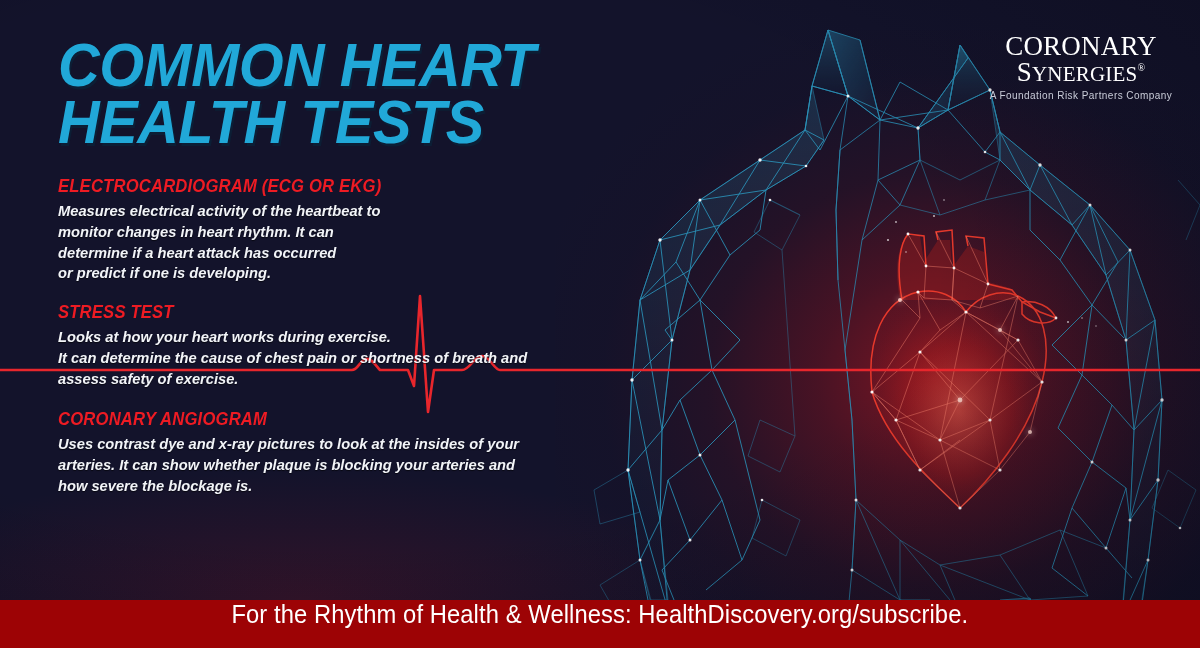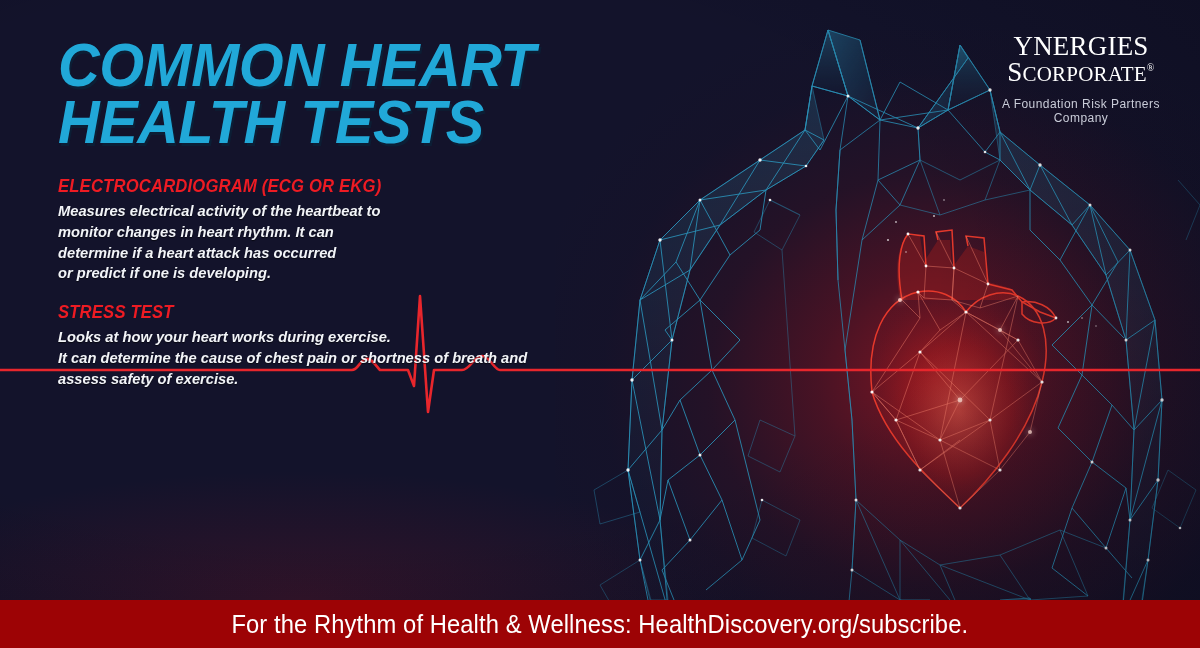--- a/index.html
+++ b/index.html
@@ -80,37 +80,37 @@
     font-family:"Liberation Serif", serif;
     color:#ffffff; font-weight:normal; line-height:0.97; display:block;
     letter-spacing:0.2px;
   }
   #logo .lg-l1 { font-size:27px; }
   #logo .lg-l2 { font-size:27px; position:relative; }
   #logo .cap { font-size:27px; }
   #logo .sm  { font-size:21px; }
   #logo .reg { font-size:10px; vertical-align:super; }
   #logo .lg-tag {
-    display:block; margin-top:12px; font-family:"Liberation Sans", sans-serif;
-    font-size:12px; color:#c9ccd8; letter-spacing:0.45px;
+    display:block; margin-top:5px; font-family:"Liberation Sans", sans-serif;
+    font-size:10px; color:#c9ccd8; letter-spacing:0.45px;
   }
 
   
   #source {
     position:absolute; left:700px; top:541px; width:318px;
     text-align:right; color:#e8eaf0; font-style:italic;
     font-size:11.2px; line-height:1.45;
     font-family:"Liberation Sans", sans-serif;
   }
   #source .ln { display:block; }
 
   
   #banner {
     position:absolute; left:0; bottom:0; width:1200px; height:48px;
-    background:#9d0305; display:flex; align-items:center; justify-content:center;
+    background:#9d0305; display:flex; justify-content:center;
   }
   #banner .btxt {
     color:#ffffff; font-size:25px; font-weight:normal;
     letter-spacing:0.1px; transform:scaleX(0.95);
     font-family:"Liberation Sans", sans-serif;
   }
 </style>
 </head>
 <body>
 
@@ -379,26 +379,34 @@
 
     <div class="test-block" style="margin-top:8px;">
       <div class="test-head">STRESS TEST</div>
       <div class="test-body">
         <span class="ln">Looks at how your heart works during exercise.</span>
         <span class="ln">It can determine the cause of chest pain or shortness of breath and</span>
         <span class="ln">assess safety of exercise.</span>
       </div>
     </div>
 
+    <div class="test-block" style="margin-top:20px;">
+      <div class="test-head">CORONARY ANGIOGRAM</div>
+      <div class="test-body">
+        <span class="ln">Uses contrast dye and x-ray pictures to look at the insides of your</span>
+        <span class="ln">arteries. It can show whether plaque is blocking your arteries and</span>
+        <span class="ln">how severe the blockage is.</span>
+      </div>
+    </div>
   </div>
 
   <div id="logo">
-    <span class="lg-l1">YNERGIES</span>
+    <span class="lg-l1">CORONARY</span>
     <span class="lg-l2">
-      <span class="cap">S</span><span class="sm">CORPORATE</span><span class="reg">®</span>
+      <span class="cap">S</span><span class="sm">YNERGIES</span><span class="reg">®</span>
     </span>
     <span class="lg-tag">A Foundation Risk Partners Company</span>
   </div>
 
 
   <div id="banner">
     <span class="btxt">For the Rhythm of Health &amp; Wellness: HealthDiscovery.org/subscribe.</span>
   </div>
 
 </div>

